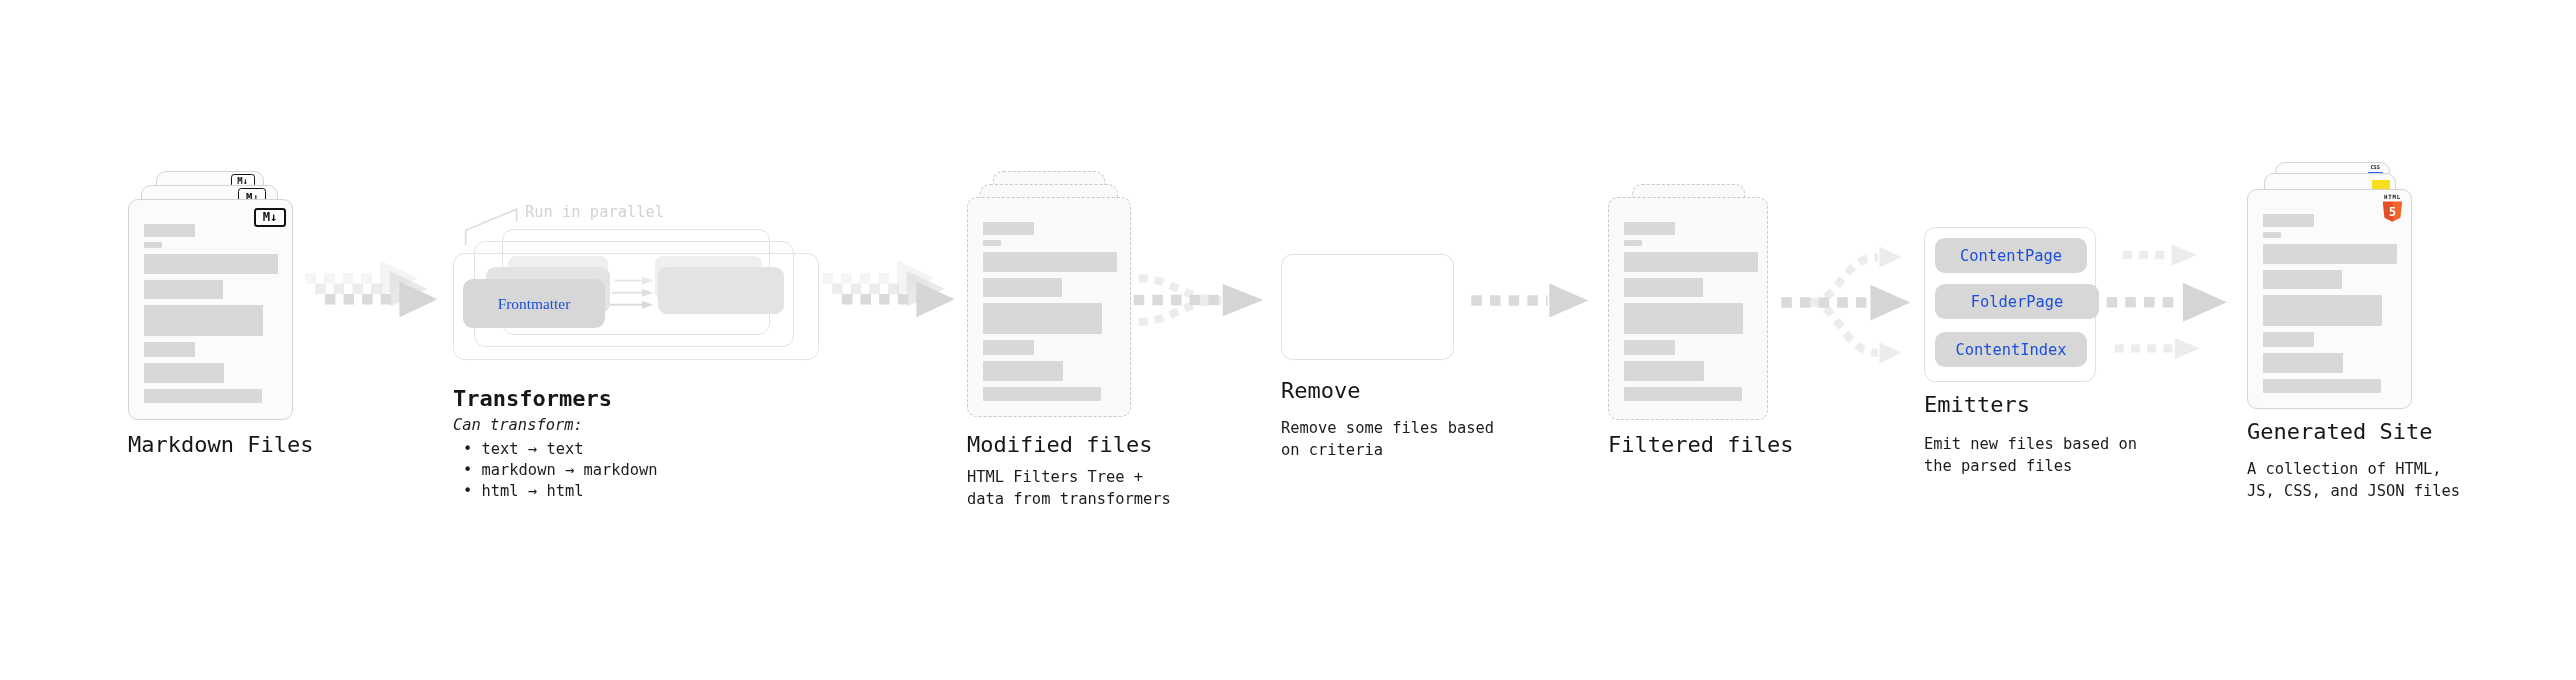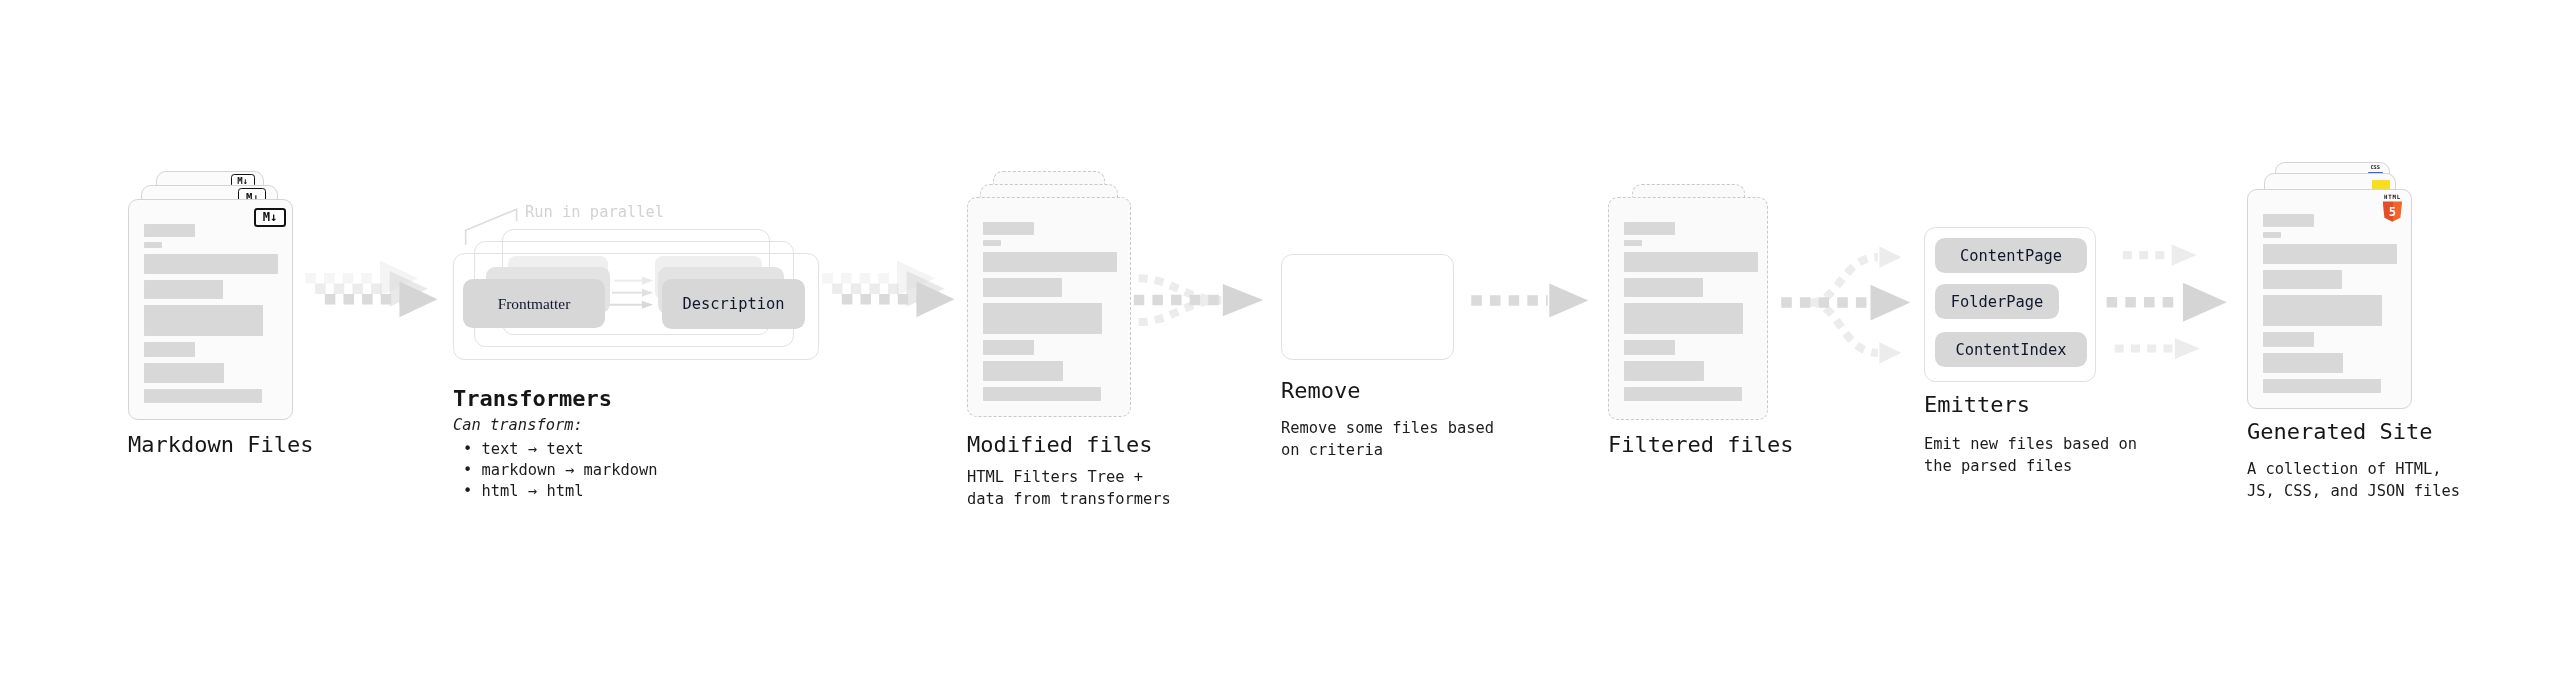--- a/index.html
+++ b/index.html
@@ -25,21 +25,21 @@
     clip-path:polygon(0 0,100% 0,91% 80%,50% 100%,9% 80%);}
   .css-badge{position:absolute;width:14.6px;text-align:center;}
   .css-label{font-size:5.3px;font-weight:bold;color:#111;line-height:5.7px;}
   .css-bar{margin-top:0.8px;height:2.4px;background:#2965f1;border-radius:0.8px;}
   .js-badge{position:absolute;width:18px;height:9.8px;background:#f7df1e;border-radius:0.8px;}
   
   .obox{position:absolute;border:1.2px solid #e2e2e2;border-radius:11.4px;box-sizing:border-box;background:transparent;}
   .fbox{position:absolute;border:1.2px solid #e0e0e0;border-radius:11.4px;background:#fff;box-sizing:border-box;}
   
   .node{position:absolute;background:#d7d7d7;border-radius:9.8px;display:flex;align-items:center;justify-content:center;
-    font-size:15.4px;color:#0f172a;}
+    font-size:15.4px;color:#1d4ed8;}
   .ghost1{position:absolute;background:#e3e3e3;border-radius:9px;}
   .ghost2{position:absolute;background:#efefef;border-radius:8.1px;}
   
   .title{position:absolute;font-size:22px;color:#161616;white-space:nowrap;}
   .desc{position:absolute;font-size:15.4px;line-height:22px;color:#1c1c1c;white-space:pre-line;}
   .parallel{position:absolute;font-size:15.4px;color:#d2d2d2;white-space:nowrap;}
   .bullets{position:absolute;font-size:15.4px;line-height:21px;color:#1c1c1c;}
   
   svg{position:absolute;overflow:visible;}
   .dashline{stroke:#dadada;stroke-width:13;stroke-dasharray:13 10;fill:none;}
@@ -116,21 +116,20 @@
         <polygon class="thinhead" points="42,18 56,23 42,28"></polygon>
       </g>
     <g>
         <line class="thinline" x1="2" y1="38" x2="42" y2="38"></line>
         <polygon class="thinhead" points="42,33 56,38 42,43"></polygon>
       </g>
   </svg>
 
   <div class="ghost2" style="left:655px;top:256px;width:107px;height:44px;"></div>
   <div class="ghost1" style="left:658px;top:267px;width:126px;height:47px;"></div>
-  <div class="node" style="left:662px;top:279px;width:143px;height:50px;">Description</div>
 
   <div class="title" style="left:453px;top:386px;font-weight:bold;">Transformers</div>
   <div class="desc" style="left:453px;top:414px;font-style:italic;">Can transform:</div>
   <div class="bullets" style="left:463px;top:439px;">
     <div>• text → text</div>
     <div>• markdown → markdown</div>
     <div>• html → html</div>
   </div>
 
   <svg style="left:819px;top:258px;" width="147" height="77" viewBox="0 0 181 95">
@@ -206,21 +205,21 @@
     <path class="dashcurve" d="M 40,77 C 75,77 80,21 123,21"></path>
     <polygon class="head-light" points="125,8 152,21 125,34"></polygon>
     <path class="dashcurve" d="M 40,77 C 75,77 80,139 123,139"></path>
     <polygon class="head-light" points="125,126 152,139 125,152"></polygon>
     <line class="dashline" x1="4" y1="77" x2="112" y2="77"></line>
     <polygon class="head" points="114,55 163,77 114,99"></polygon>
   </svg>
 
   <div class="fbox" style="left:1924px;top:227px;width:172px;height:155px;"></div>
   <div class="node" style="left:1935px;top:238px;width:152px;height:35px;">ContentPage</div>
-  <div class="node" style="left:1935px;top:284px;width:124px;height:35px;">FolderPage</div>
+  <div class="node" style="left:1935px;top:284px;width:164px;height:35px;">FolderPage</div>
   <div class="node" style="left:1935px;top:332px;width:152px;height:35px;">ContentIndex</div>
   <div class="title" style="left:1924px;top:392px;">Emitters</div>
   <div class="desc" style="left:1924px;top:433px;">Emit new files based on
 the parsed files</div>
 
   <svg style="left:2105px;top:242px;" width="134" height="118" viewBox="0 0 165 145">
     <g>
         <line class="dashcurve" x1="22" y1="16" x2="80" y2="16"></line>
         <polygon class="head-light" points="82,3 113,16 82,29"></polygon>
       </g>

